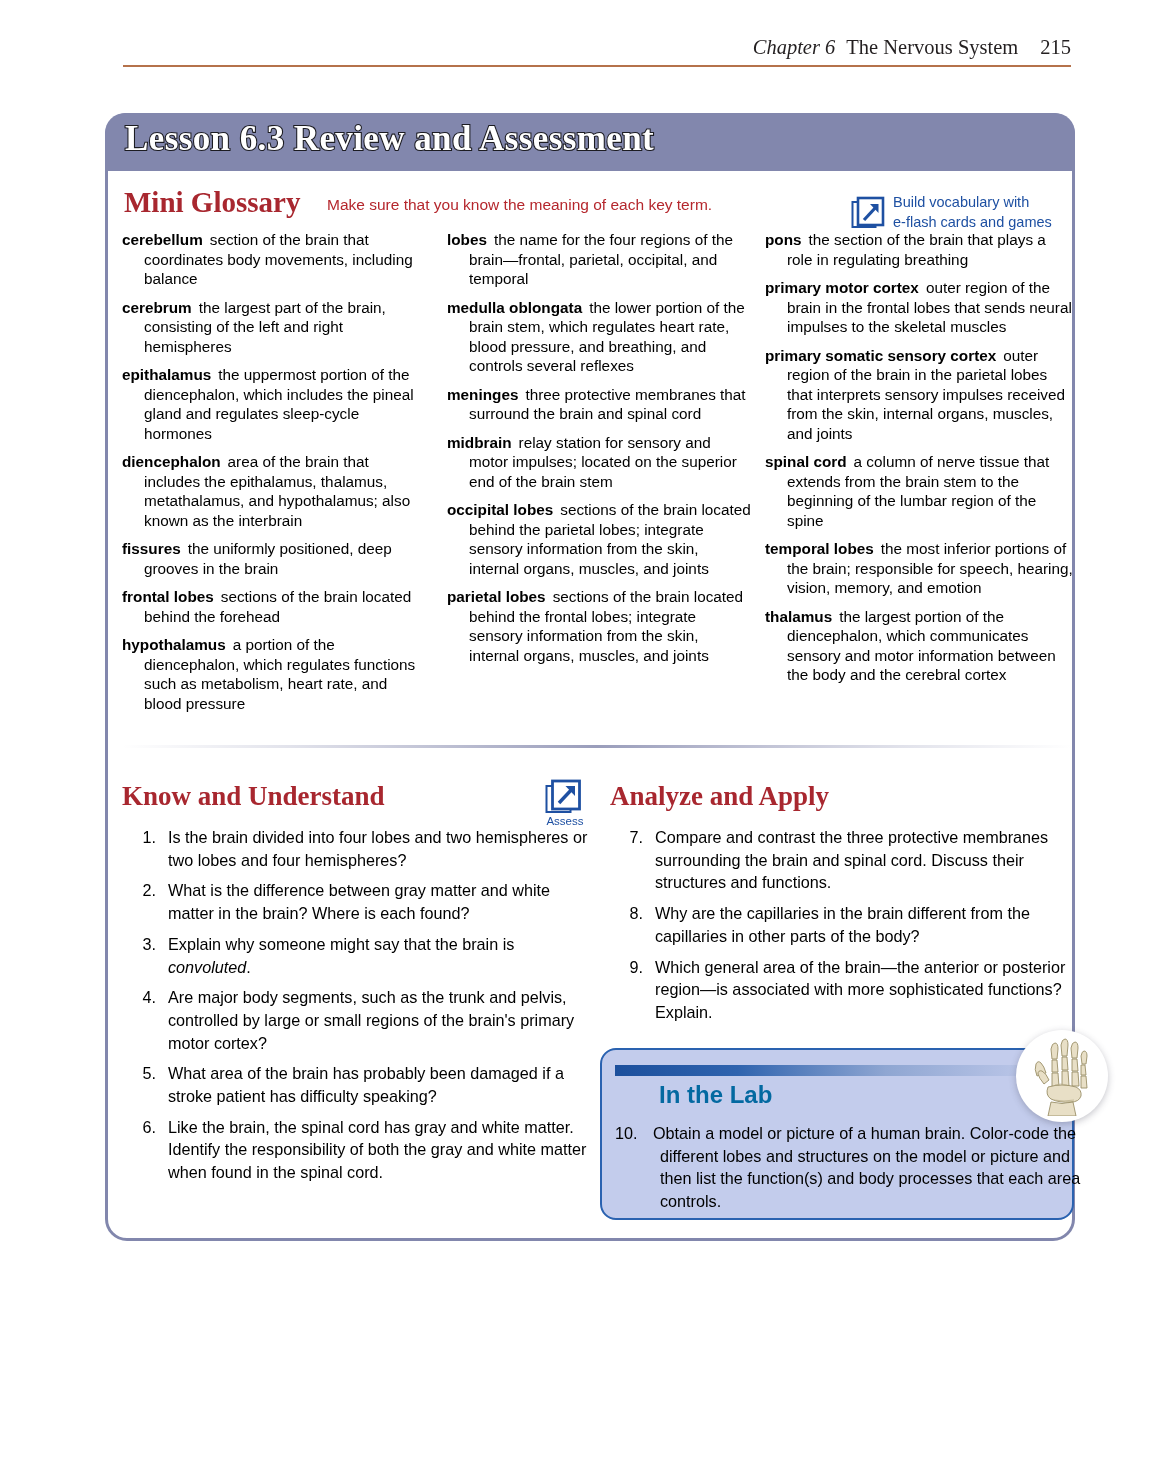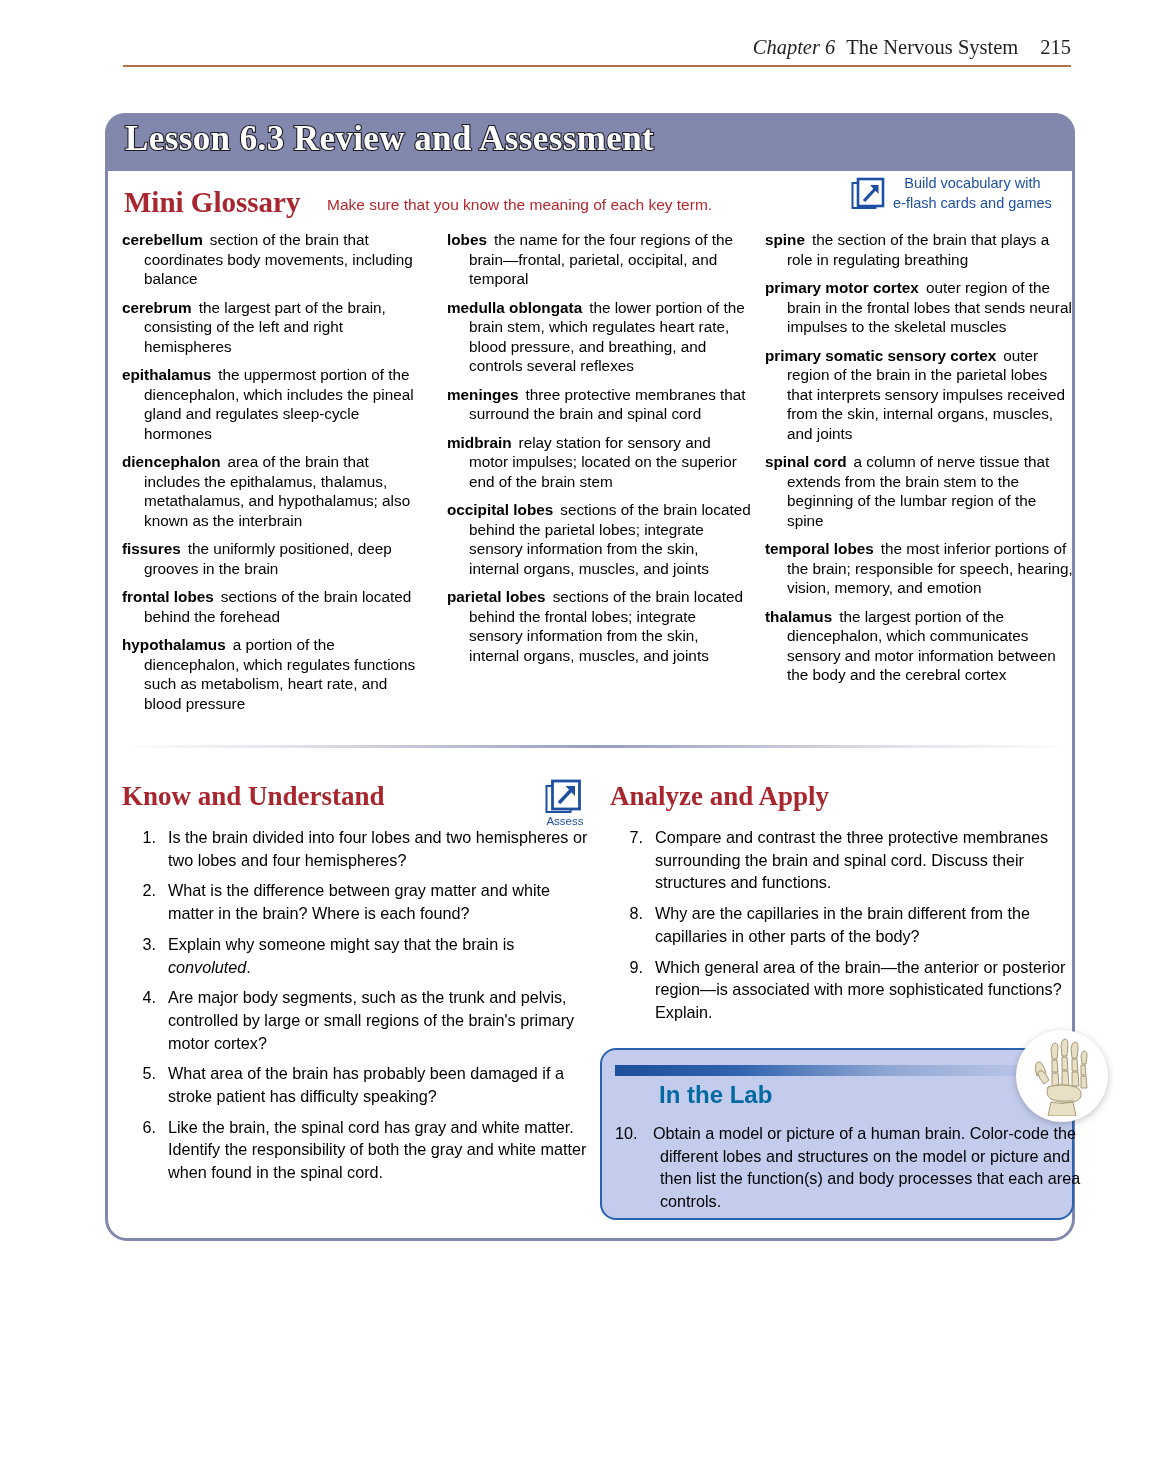--- a/index.html
+++ b/index.html
@@ -94,24 +94,23 @@
     top: 196px;
     font-size: 15.5px;
     color: #b5272d;
     white-space: nowrap;
   }
 
   
   .eflash {
     position: absolute;
     left: 851px;
-    top: 174px;
+    top: 193px;
     width: 215px;
     height: 44px;
-    text-align: center;
   }
   .eflash .ico { position: absolute; left: 0; top: 2px; width: 36px; height: 36px; }
   .eflash .txt {
     position: absolute;
     left: 42px;
     top: 0px;
     font-size: 14.5px;
     line-height: 19.5px;
     color: #1e50a2;
     white-space: nowrap;
@@ -295,21 +294,21 @@
   </div>
 <div class="gloss c2">
     <p class="gterm"><b>lobes</b><span class="gap"></span><span>the name for the four regions of the brain—frontal, parietal, occipital, and temporal</span></p>
     <p class="gterm"><b>medulla oblongata</b><span class="gap"></span><span>the lower portion of the brain stem, which regulates heart rate, blood pressure, and breathing, and controls several reflexes</span></p>
     <p class="gterm"><b>meninges</b><span class="gap"></span><span>three protective membranes that surround the brain and spinal cord</span></p>
     <p class="gterm"><b>midbrain</b><span class="gap"></span><span>relay station for sensory and motor impulses; located on the superior end of the brain stem</span></p>
     <p class="gterm"><b>occipital lobes</b><span class="gap"></span><span>sections of the brain located behind the parietal lobes; integrate sensory information from the skin, internal organs, muscles, and joints</span></p>
     <p class="gterm"><b>parietal lobes</b><span class="gap"></span><span>sections of the brain located behind the frontal lobes; integrate sensory information from the skin, internal organs, muscles, and joints</span></p>
   </div>
 <div class="gloss c3">
-    <p class="gterm"><b>spine</b><span class="gap"></span><span>the section of the brain that plays a role in regulating breathing</span></p>
+    <p class="gterm"><b>pons</b><span class="gap"></span><span>the section of the brain that plays a role in regulating breathing</span></p>
     <p class="gterm"><b>primary motor cortex</b><span class="gap"></span><span>outer region of the brain in the frontal lobes that sends neural impulses to the skeletal muscles</span></p>
     <p class="gterm"><b>primary somatic sensory cortex</b><span class="gap"></span><span>outer region of the brain in the parietal lobes that interprets sensory impulses received from the skin, internal organs, muscles, and joints</span></p>
     <p class="gterm"><b>spinal cord</b><span class="gap"></span><span>a column of nerve tissue that extends from the brain stem to the beginning of the lumbar region of the spine</span></p>
     <p class="gterm"><b>temporal lobes</b><span class="gap"></span><span>the most inferior portions of the brain; responsible for speech, hearing, vision, memory, and emotion</span></p>
     <p class="gterm"><b>thalamus</b><span class="gap"></span><span>the largest portion of the diencephalon, which communicates sensory and motor information between the body and the cerebral cortex</span></p>
   </div>
 
 <div class="divider"></div>
 
 <div class="sec-head ku">Know and Understand</div>

